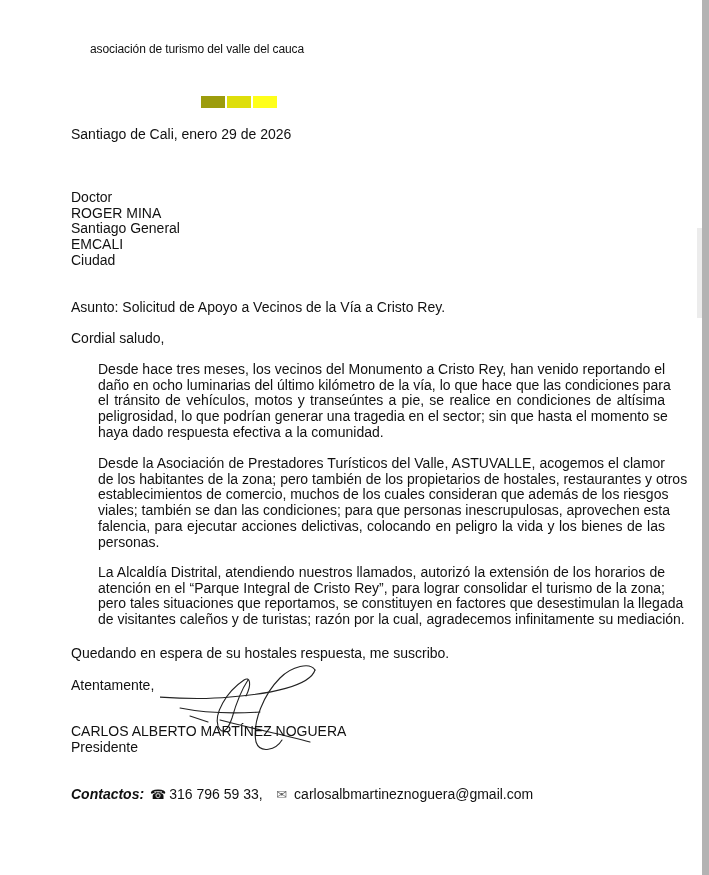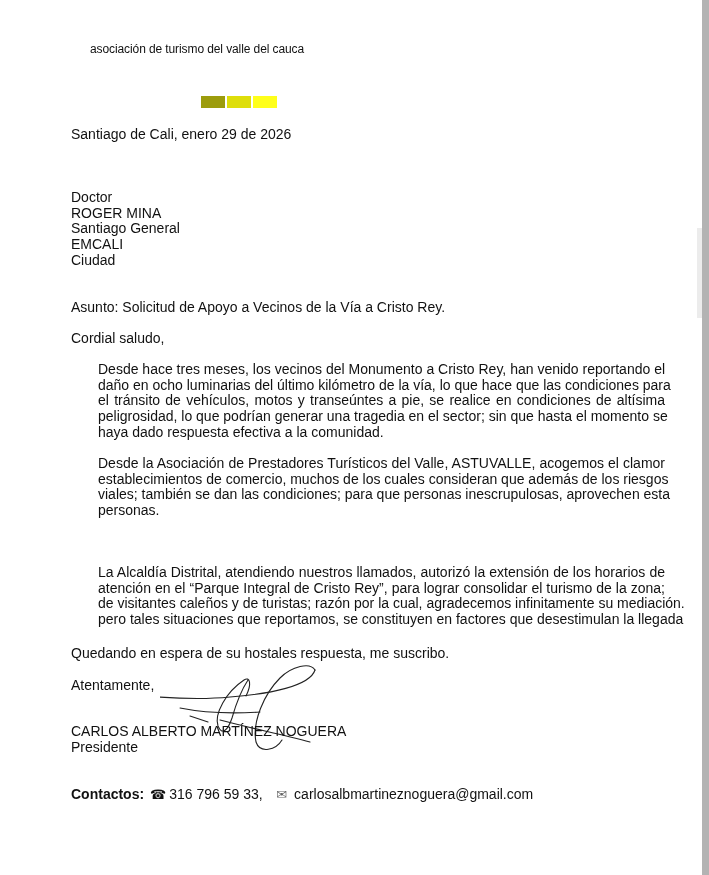--- a/index.html
+++ b/index.html
@@ -33,21 +33,21 @@
     .para {
       position: absolute; left: 71px; width: 567px; font-size: 14px; line-height: 15.7px;
       text-align: justify; text-align-last: left; margin-left: 27px;
     }
     .para .ln { display: block; text-align: justify; text-align-last: justify; white-space: nowrap; }
     .para .ln.last { text-align-last: left; }
 
     .signature { position: absolute; left: 160px; top: 664px; width: 180px; height: 90px; }
 
     .contacts { position: absolute; left: 71px; top: 786px; font-size: 14px; white-space: nowrap; }
-    .contacts b { font-weight: bold; }
+    .contacts b { font-weight: bold; font-style: italic; }
     .contacts .email { color: #111; }
     .contacts .icon { font-size: 13px; margin: 0 3px 0 2px; }
   </style>
 </head>
 <body>
 
 <div class="page-edge"></div>
 <div class="page-edge-thumb"></div>
 
 <div class="logo">
@@ -73,30 +73,32 @@
 <div class="para" style="top:362px">
   <span class="ln">Desde hace tres meses, los vecinos del Monumento a Cristo Rey, han venido reportando el</span>
   <span class="ln">daño en ocho luminarias del último kilómetro de la vía, lo que hace que las condiciones para</span>
   <span class="ln">el tránsito de vehículos, motos y transeúntes a pie, se realice en condiciones de altísima</span>
   <span class="ln">peligrosidad, lo que podrían generar una tragedia en el sector; sin que hasta el momento se</span>
   <span class="ln last">haya dado respuesta efectiva a la comunidad.</span>
 </div>
 
 <div class="para" style="top:456px">
   <span class="ln">Desde la Asociación de Prestadores Turísticos del Valle, ASTUVALLE, acogemos el clamor</span>
+  <span class="ln">de los habitantes de la zona; pero también de los propietarios de hostales, restaurantes y otros</span>
   <span class="ln">establecimientos de comercio, muchos de los cuales consideran que además de los riesgos</span>
   <span class="ln">viales; también se dan las condiciones; para que personas inescrupulosas, aprovechen esta</span>
+  <span class="ln">falencia, para ejecutar acciones delictivas, colocando en peligro la vida y los bienes de las</span>
   <span class="ln last">personas.</span>
 </div>
 
 <div class="para" style="top:565px">
   <span class="ln">La Alcaldía Distrital, atendiendo nuestros llamados, autorizó la extensión de los horarios de</span>
   <span class="ln">atención en el “Parque Integral de Cristo Rey”, para lograr consolidar el turismo de la zona;</span>
+  <span class="ln">pero  tales situaciones que reportamos, se constituyen en factores que desestimulan la llegada</span>
   <span class="ln">de visitantes caleños y de turistas; razón por la cual, agradecemos infinitamente su mediación.</span>
-  <span class="ln">pero  tales situaciones que reportamos, se constituyen en factores que desestimulan la llegada</span>
 </div>
 
 <div class="text" style="top:645px">Quedando en espera de su hostales respuesta, me suscribo.</div>
 <div class="text" style="top:677px">Atentamente,</div>
 
 <svg class="signature" viewBox="0 0 180 90">
   <g fill="none" stroke="#222" stroke-width="1.1" stroke-linecap="round">
     <path d="M-95 22 C -80 14, -70 20, -60 20"></path>
     <path d="M-80 24 C -40 30, 20 38, 70 33 C 110 30, 150 22, 155 6"></path>
     <path d="M88 16 C 80 28, 76 40, 72 54 C 68 66, 62 72, 58 62 C 54 50, 66 28, 84 16 C 90 12, 92 20, 86 32"></path>

